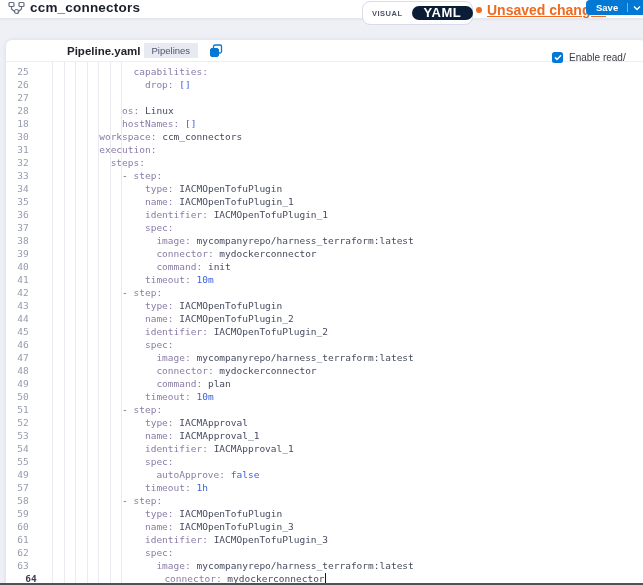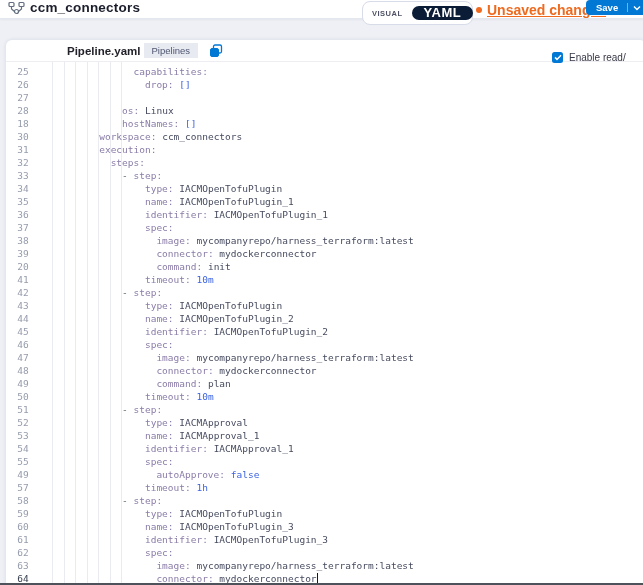--- a/index.html
+++ b/index.html
@@ -40,21 +40,21 @@
   .checkbox { width:11px; height:11px; background:#0278d5; border-radius:2.5px; display:flex; align-items:center; justify-content:center; cursor:pointer; flex:none; }
   .enable-label { font-size:10px; color:#383946; }
 
   
   .code-area { position:relative; padding-top:3px; height:522px; overflow:hidden;
                font-family:"DejaVu Sans Mono", monospace; font-size:9.5px; }
   .indent-guides { position:absolute; left:36px; top:0; bottom:0; width:81px; pointer-events:none;
     background:repeating-linear-gradient(to right, transparent 0 10.44px, #e9ebf1 10.44px 11.44px); }
   .code-line { display:flex; height:13px; line-height:13px; position:relative; }
   .line-num { flex:none; width:36px; text-align:center; padding-right:10px; color:#969cac; user-select:none;padding-left:8px; }
-  .line-num.active { color:#39404f; font-weight:normal; }
+  .line-num.active { color:#39404f; font-weight:bold;margin-left:8px; }
   .line-text { white-space:pre; color:#464b5f; }
   .tok-key { color:#8a7ca8; }
   .tok-colon { color:#8a7ca8; }
   .tok-dash { color:#5c6773; }
   .tok-val { color:#464b5f;text-align:center; }
   .tok-special { color:#3c64e0; }
   .cursor-bar { display:inline-block; width:1.5px; height:11px; background:#15161c; vertical-align:-2px; }
 
   .bottom-edge { position:absolute; left:0; bottom:0; width:643px; height:2.5px; background:#4e5359; z-index:9; }
 </style>
@@ -171,21 +171,21 @@
           </div>
           <div class="code-line">
             <span class="line-num">38</span>
             <span class="line-text">                    <span class="tok-key">image</span><span class="tok-colon">:</span> <span class="tok-val">mycompanyrepo/harness_terraform:latest</span></span>
           </div>
           <div class="code-line">
             <span class="line-num">39</span>
             <span class="line-text">                    <span class="tok-key">connector</span><span class="tok-colon">:</span> <span class="tok-val">mydockerconnector</span></span>
           </div>
           <div class="code-line">
-            <span class="line-num">20</span>
+            <span class="line-num">40</span>
             <span class="line-text">                    <span class="tok-key">command</span><span class="tok-colon">:</span> <span class="tok-val">init</span></span>
           </div>
           <div class="code-line">
             <span class="line-num">41</span>
             <span class="line-text">                  <span class="tok-key">timeout</span><span class="tok-colon">:</span> <span class="tok-special">10m</span></span>
           </div>
           <div class="code-line">
             <span class="line-num">42</span>
             <span class="line-text">              <span class="tok-dash">- </span><span class="tok-key">step</span><span class="tok-colon">:</span></span>
           </div>

